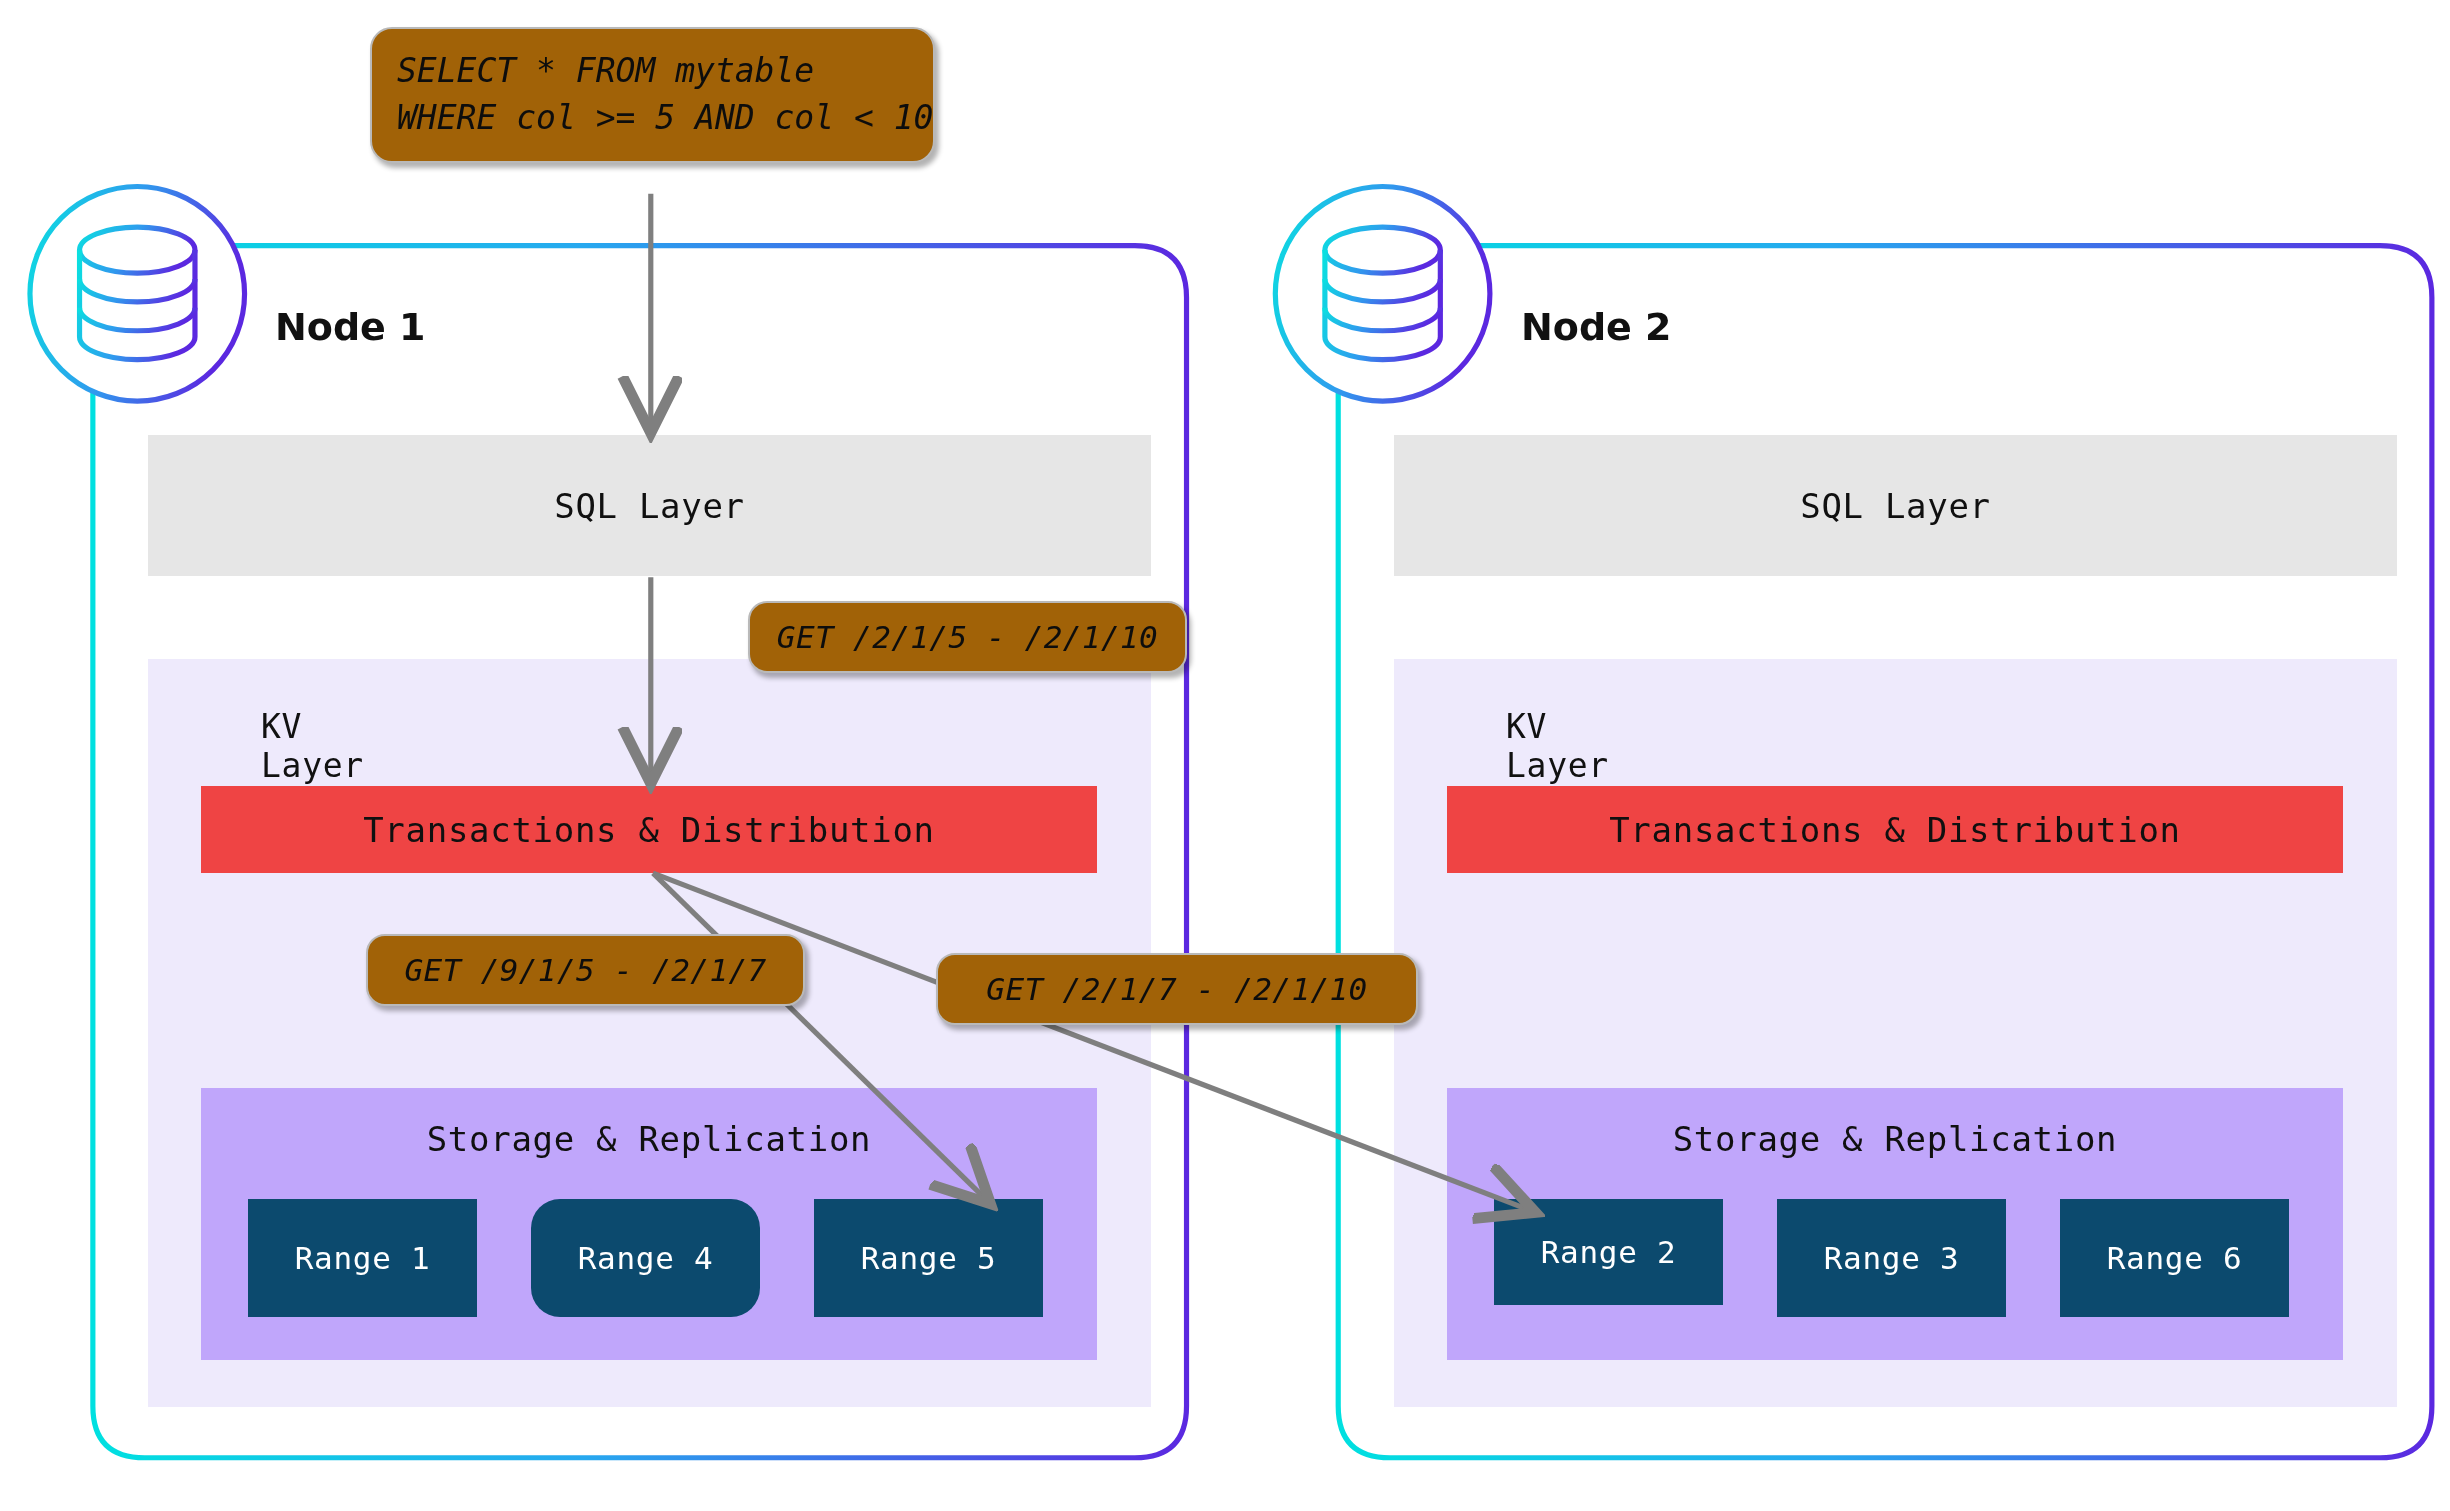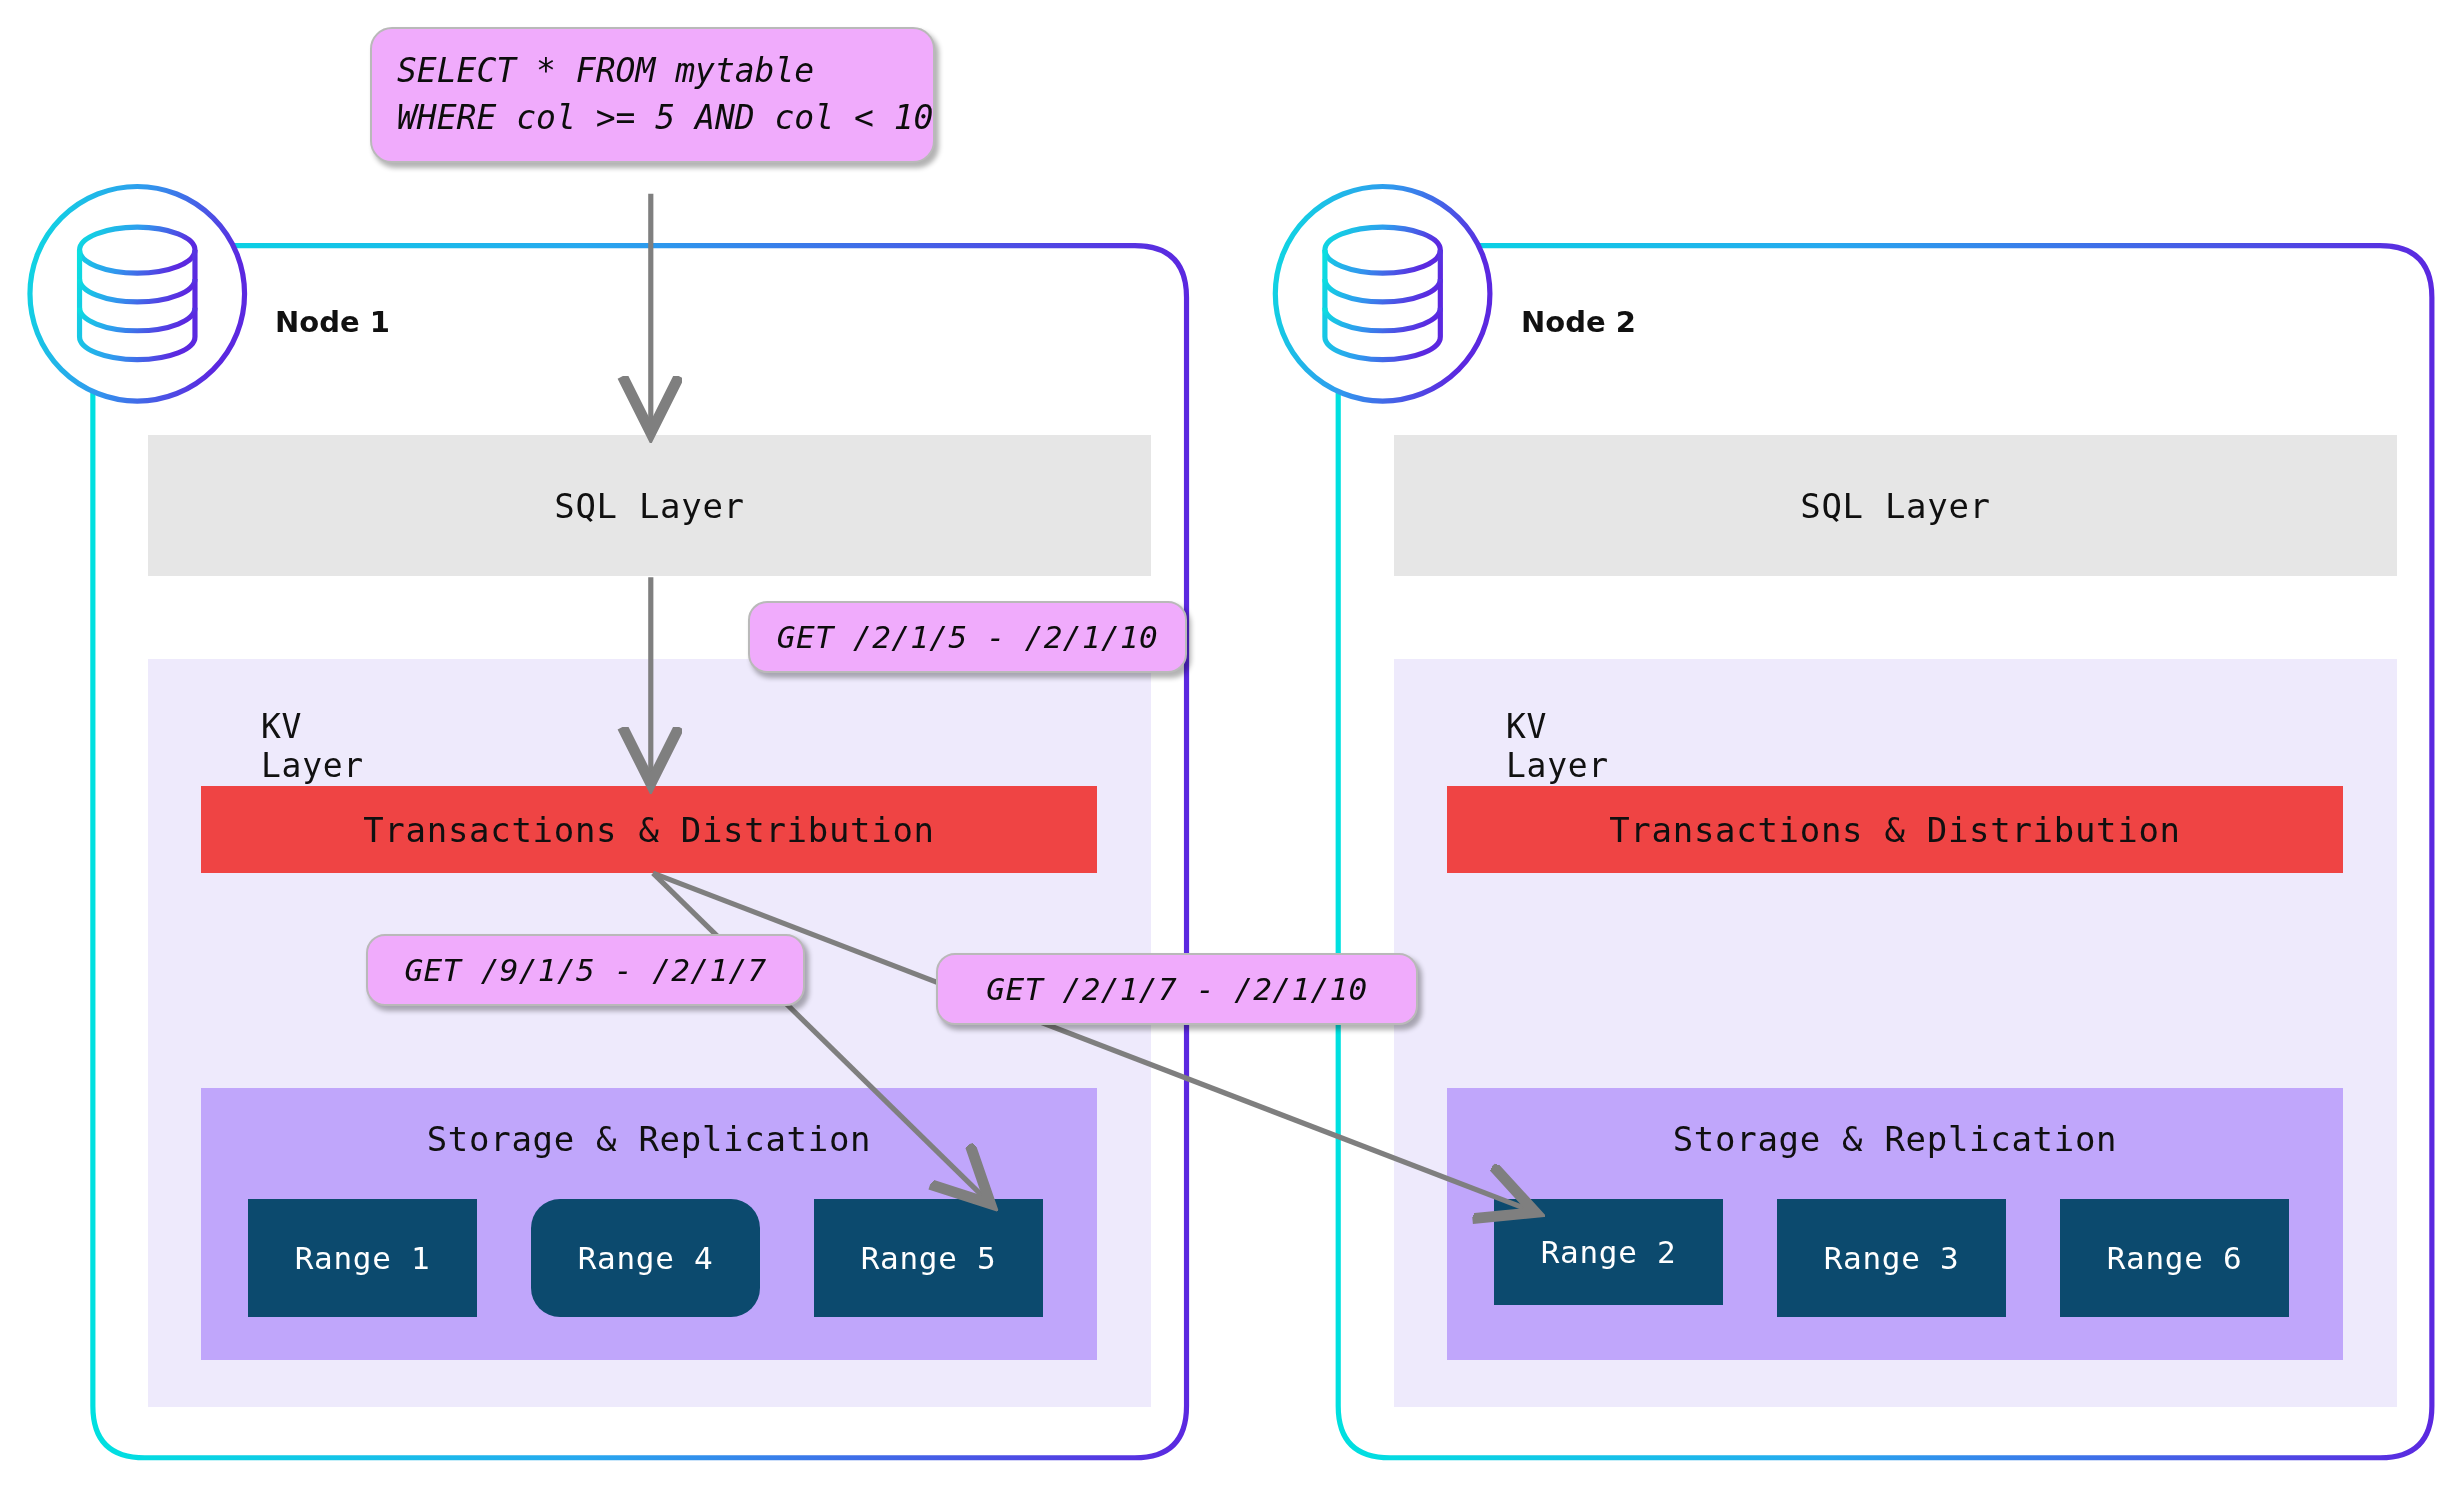--- a/index.html
+++ b/index.html
@@ -10,21 +10,21 @@
 
   
   .svg-layer{position:absolute;left:0;top:0;width:2450px;height:1511px;
              pointer-events:none;}
   #svg-frames{z-index:5;}
   #svg-arrows{z-index:40;}
 
   
   .node{position:absolute;z-index:10;}
   .node-title{position:absolute;font-family:"DejaVu Sans","Liberation Sans",sans-serif;
-              font-weight:bold;font-size:29px;color:#111111;white-space:nowrap;}
+              font-weight:bold;font-size:38px;color:#111111;white-space:nowrap;}
 
   .sql-layer{position:absolute;background:#e6e6e6;display:flex;
              align-items:center;justify-content:center;
              font-size:34px;color:#101010;letter-spacing:0.7px;}
 
   .kv-panel{position:absolute;background:#eeeafc;}
   .kv-label{position:absolute;font-size:33px;color:#111111;letter-spacing:0.7px;}
 
   .txn-bar{position:absolute;background:#ef4444;display:flex;
            align-items:center;justify-content:center;
@@ -32,21 +32,21 @@
 
   .storage-panel{position:absolute;background:#c0a6fb;}
   .storage-title{position:absolute;left:0;right:0;text-align:center;
                  font-size:34px;color:#101010;letter-spacing:0.7px;}
 
   .range-box{position:absolute;background:#0c4a6e;display:flex;
              align-items:center;justify-content:center;
              font-size:31px;color:#ffffff;letter-spacing:0.7px;}
 
   
-  .callout{position:absolute;z-index:60;background:#f0abfc;
+  .callout{position:absolute;z-index:60;background:#a16207;
            border:2.2px solid #b9b9b9;border-radius:19px;
            box-shadow:3.7px 4.4px 5.2px rgba(0,0,0,0.30);
            display:flex;flex-direction:column;justify-content:center;
            font-style:italic;color:#0d0d0d;white-space:pre;}
   .callout.sql-query{padding:19px 25px;font-size:33px;line-height:1.42;
                      border-radius:22px;}
   .callout.get-label{padding:0 25px;font-size:31px;align-items:center;
                      letter-spacing:0.4px;}
   .callout .line{display:block;}
 </style>

